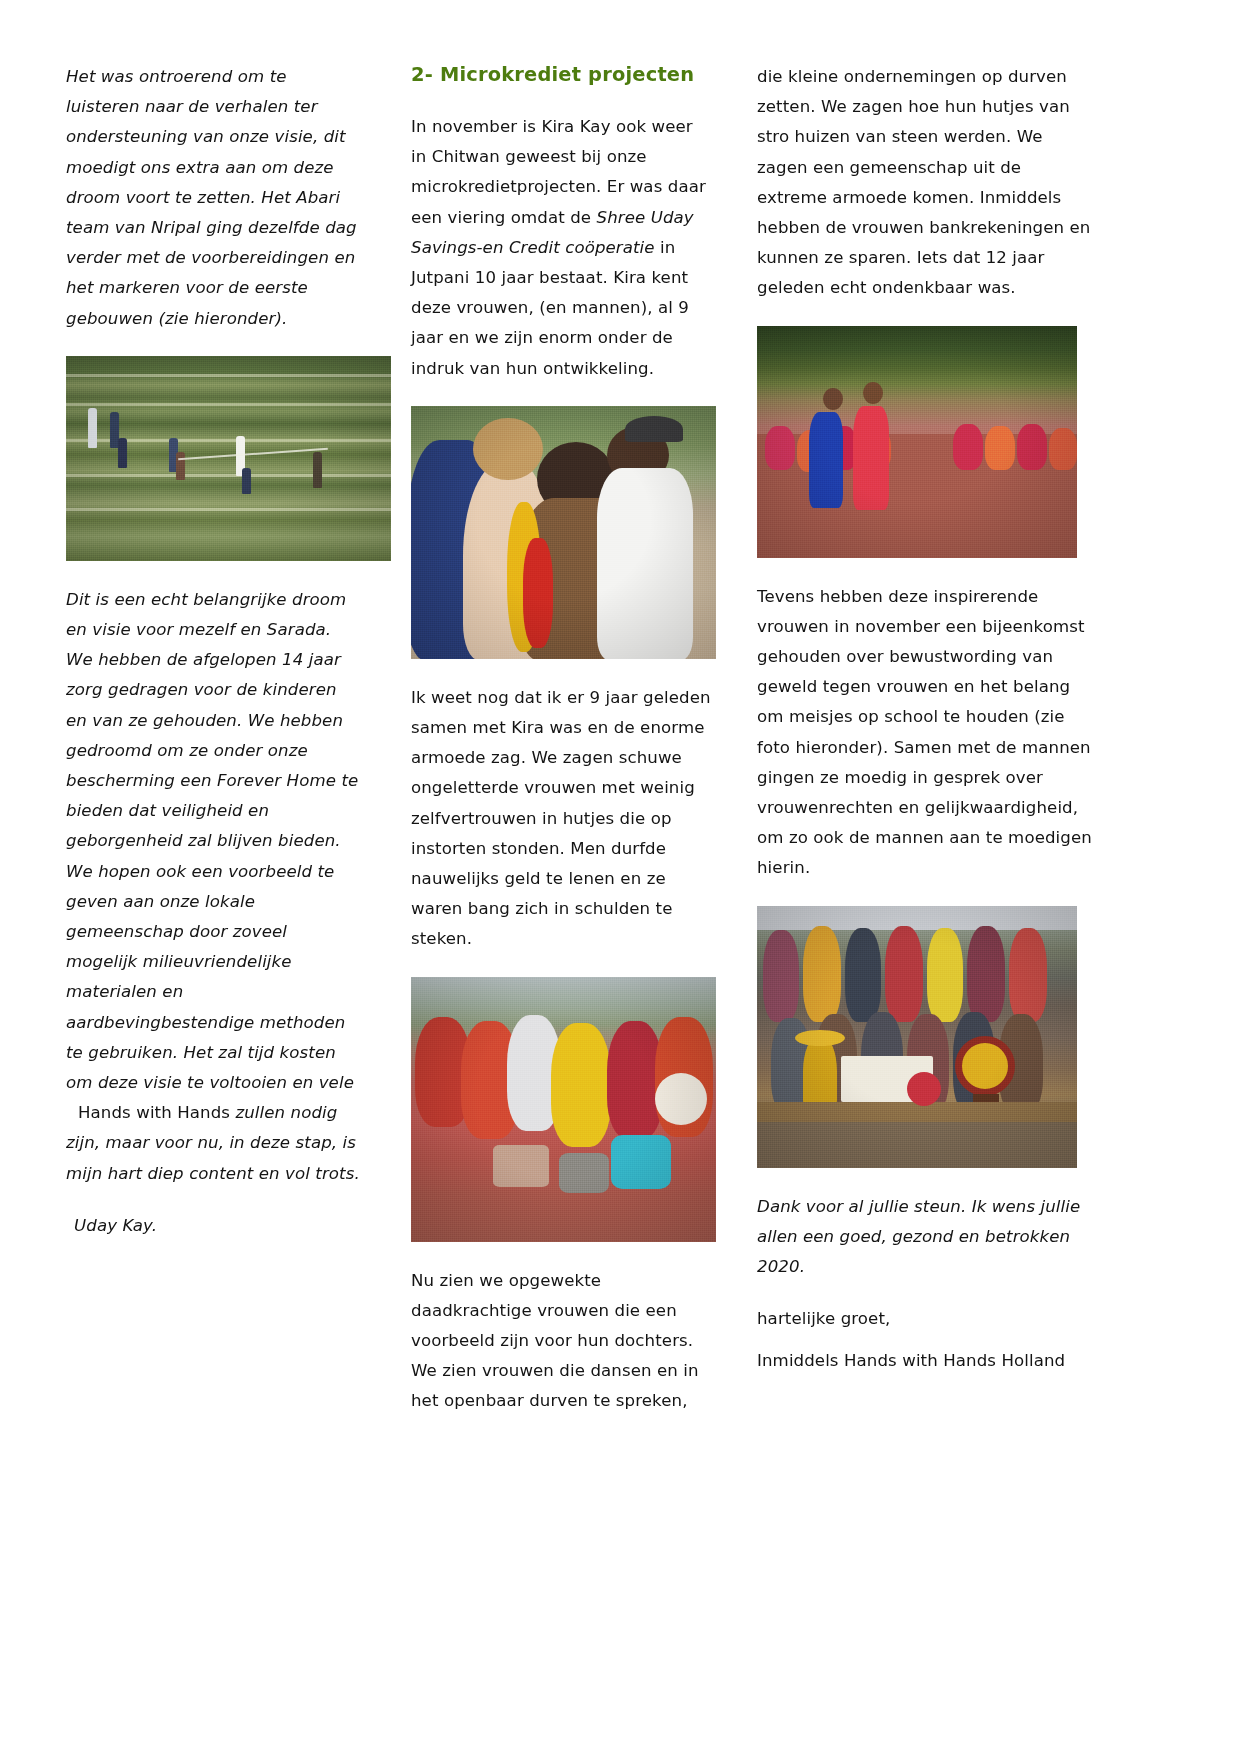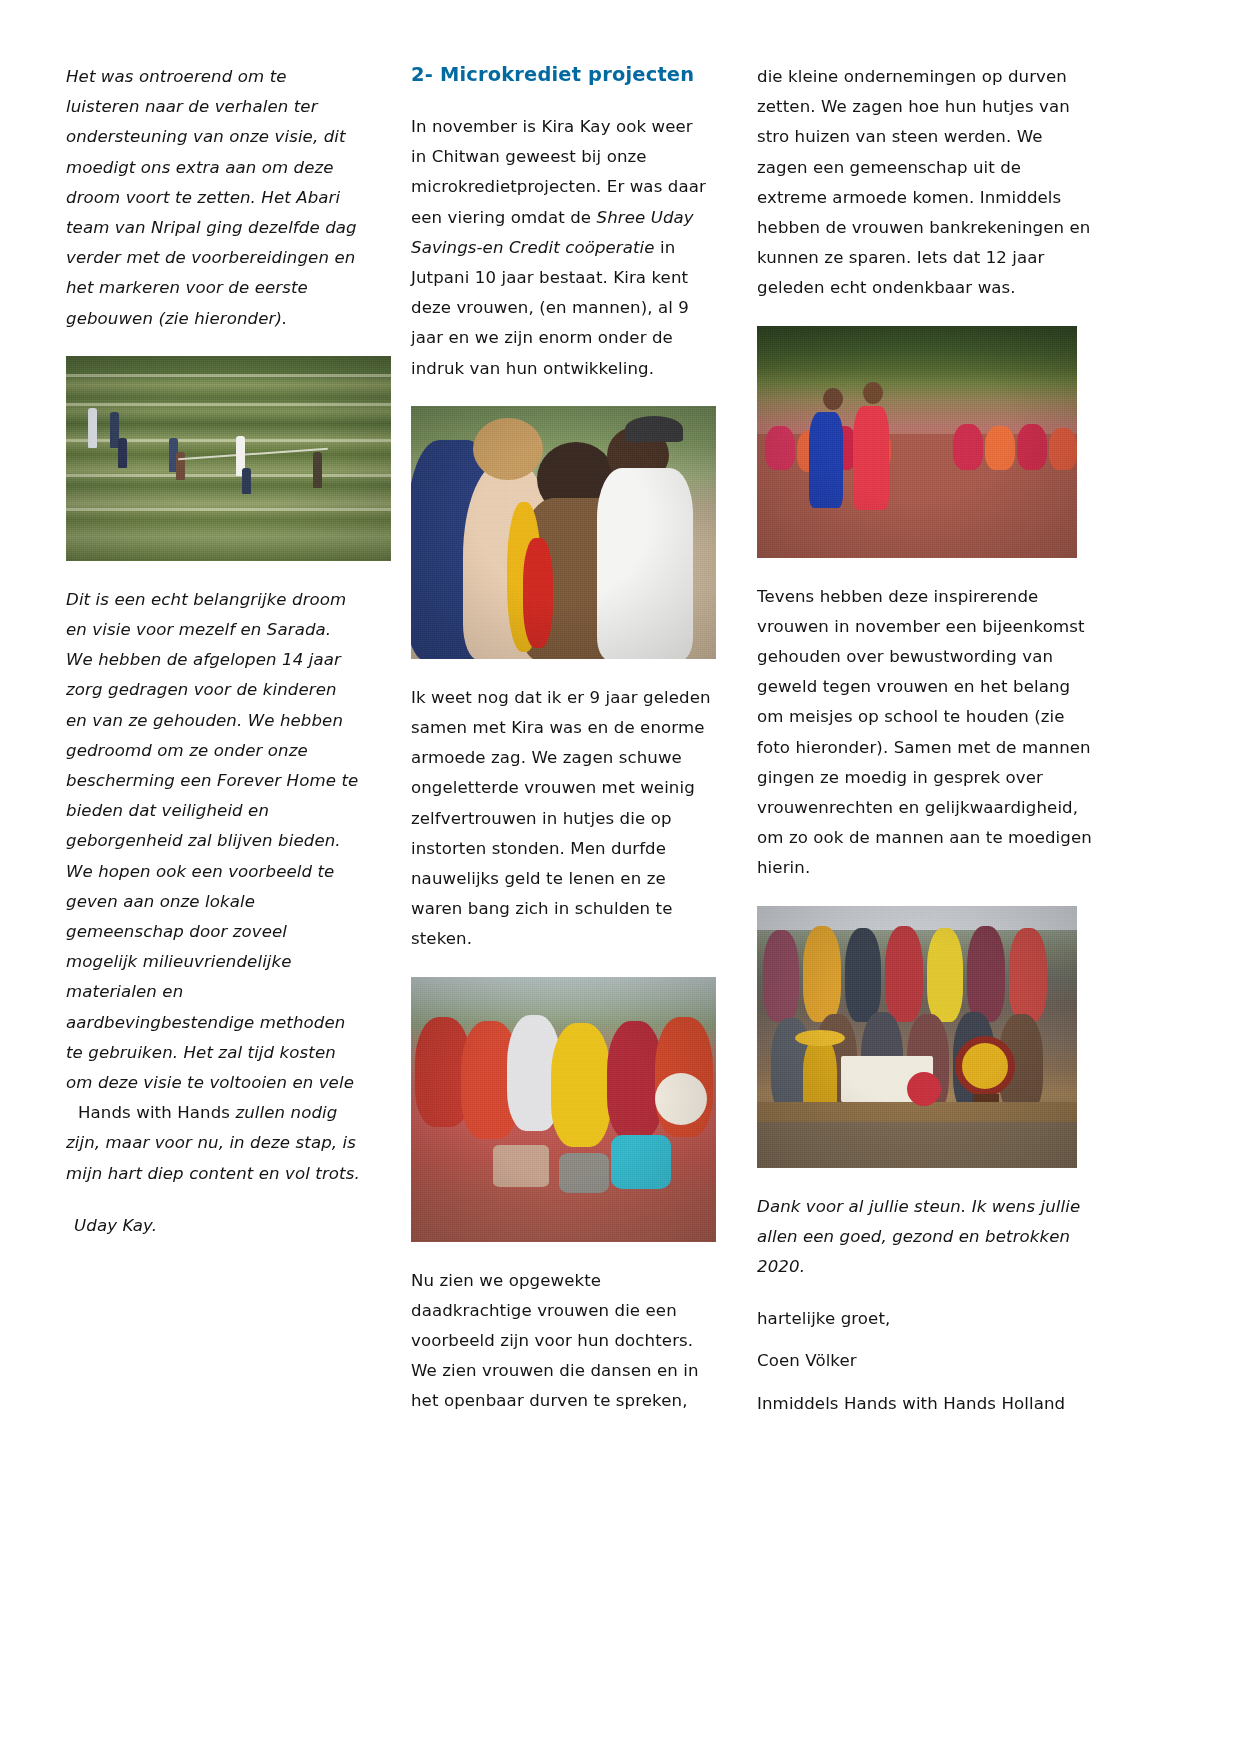--- a/index.html
+++ b/index.html
@@ -46,21 +46,21 @@
 
   .ital { font-style: italic; }
   .upright { font-style: normal; margin-left: 12px; }
 
   h2.section-title {
     margin: 0 0 24px 0;
     font-size: 19.4px;
     font-weight: bold;
     line-height: 26px;
     letter-spacing: 0.2px;
-    color: #0369a1;
+    color: #4d7c0f;
   }
 
   .sig-line {
     margin: 0 0 12px 0;
     font-size: 16.6px;
     line-height: 30.2px;
   }
   .sig-indent { padding-left: 8px; }
 
   
@@ -251,18 +251,17 @@
         <div style="position:absolute;left:0;top:216px;width:100%;height:46px;background:#7c6a54;"></div>
         <div style="position:absolute;left:84px;top:150px;width:92px;height:46px;background:#eeeade;border-radius:2px;"></div>
         <div style="position:absolute;left:150px;top:166px;width:34px;height:34px;background:#c7323f;border-radius:50%;"></div>
         <div class="noise"></div>
         <div class="vig"></div>
       </div>
 
       <p class="ital">Dank voor al jullie steun. Ik wens jullie allen een goed, gezond en betrokken 2020.</p>
 
       <p class="sig-line">hartelijke groet,</p>
-      <p class="sig-line">Coen Völker</p>
       <p class="sig-line">Inmiddels Hands with Hands Holland</p>
     </div>
 
   </div>
 </div>
 
 </body></html>

